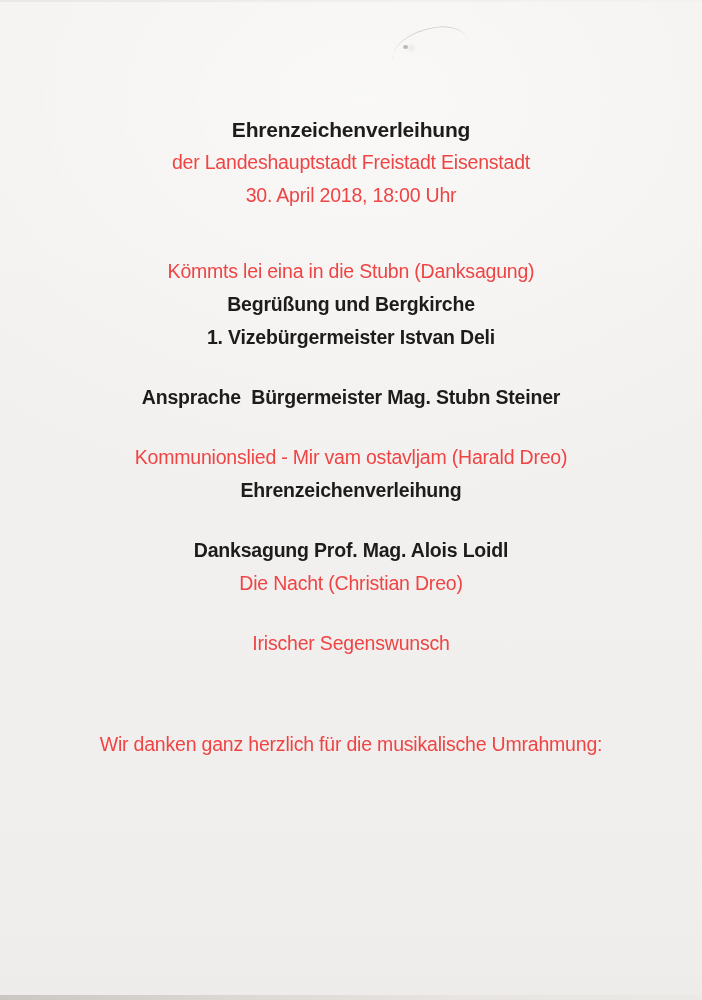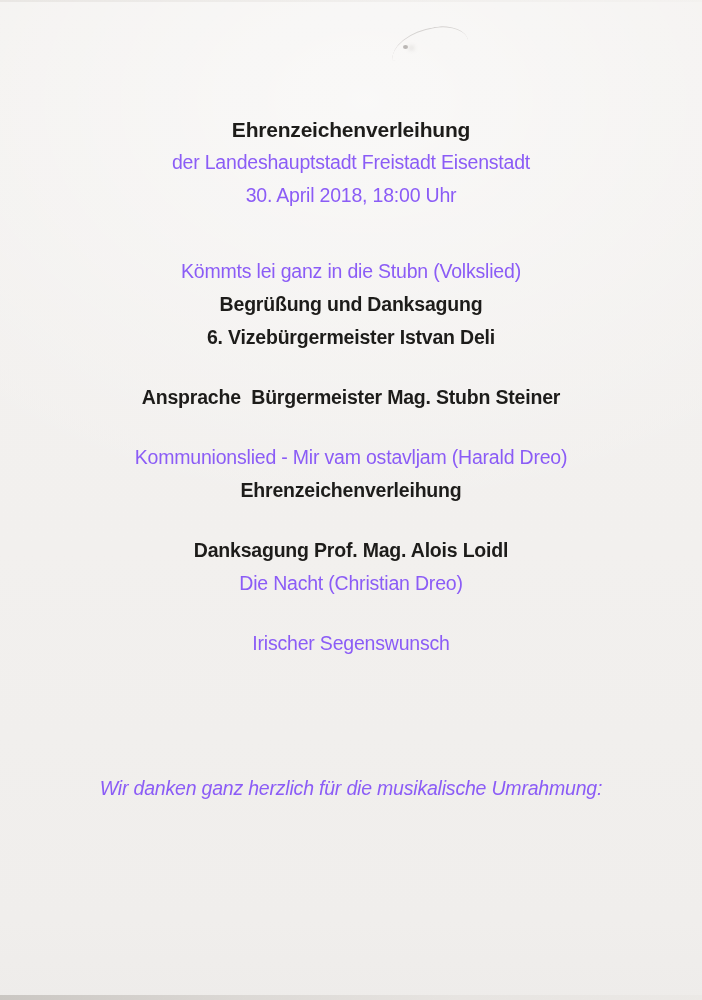--- a/index.html
+++ b/index.html
@@ -23,43 +23,42 @@
     text-align: center;
   }
   .content {
     padding-top: 113px;
   }
   .line {
     font-size: 19.5px;
     line-height: 33px;
     letter-spacing: -0.2px;
     white-space: pre-wrap;
-    color: #8b5cf6;
+    color: #ef4444;
   }
   .bold {
     font-weight: bold;
     color: #1d1c1a;
   }
   .doc-title {
     font-size: 21px;
     letter-spacing: -0.2px;
   }
   .header-block {
     margin-bottom: 43px;
   }
   .section {
     margin-bottom: 27px;
   }
   .section-irischer {
     margin-top: 7px;
     margin-bottom: 27px;
   }
   .footer-block {
-    margin-top: 112px;
-    font-style: italic;
+    margin-top: 68px;
   }
   
   .smudge {
     position: absolute;
     left: 390px;
     top: 28px;
     width: 78px;
     height: 26px;
     border-top: 1.5px solid rgba(125, 120, 114, 0.28);
     border-radius: 60% 40% 0 0 / 100% 70% 0 0;
@@ -109,23 +108,23 @@
 
   <div class="content">
 
     <div class="header-block">
       <div class="line bold doc-title">Ehrenzeichenverleihung</div>
       <div class="line">der Landeshauptstadt Freistadt Eisenstadt</div>
       <div class="line">30. April 2018, 18:00 Uhr</div>
     </div>
 
     <div class="section">
-      <div class="line">Kömmts lei ganz in die Stubn (Volkslied)</div>
-      <div class="line bold">Begrüßung und Danksagung</div>
-      <div class="line bold">6. Vizebürgermeister Istvan Deli</div>
+      <div class="line">Kömmts lei eina in die Stubn (Danksagung)</div>
+      <div class="line bold">Begrüßung und Bergkirche</div>
+      <div class="line bold">1. Vizebürgermeister Istvan Deli</div>
     </div>
 
     <div class="section">
       <div class="line bold">Ansprache  Bürgermeister Mag. Stubn Steiner</div>
     </div>
 
     <div class="section">
       <div class="line">Kommunionslied - Mir vam ostavljam (Harald Dreo)</div>
       <div class="line bold">Ehrenzeichenverleihung</div>
     </div>

